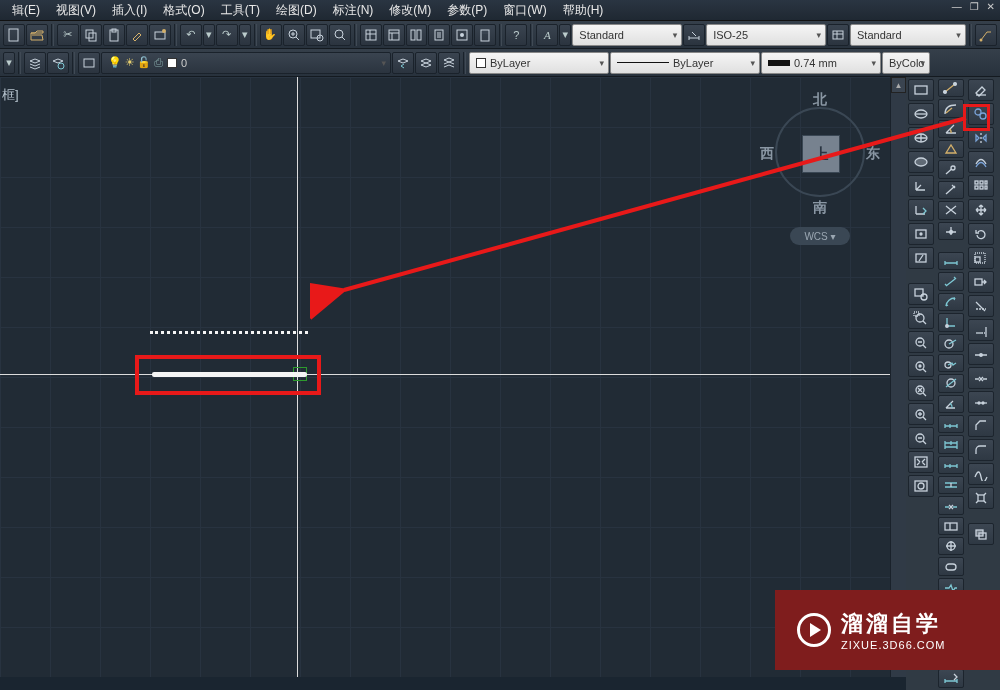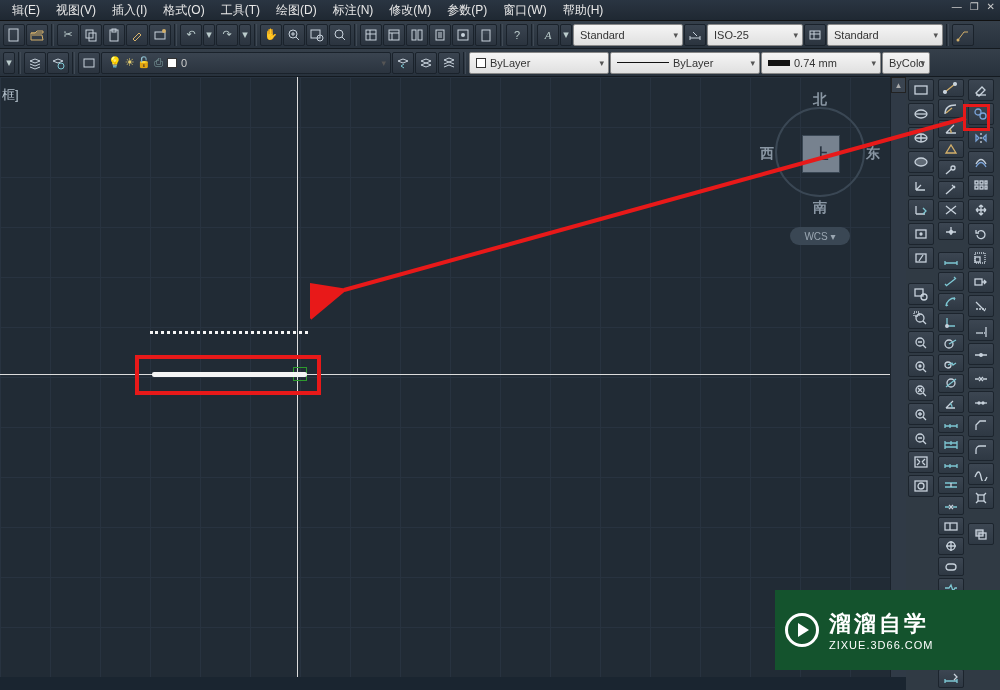--- a/index.html
+++ b/index.html
@@ -55,21 +55,21 @@
 .panel-col { width: 28px; display: flex; flex-direction: column; gap: 2px; }
 .panel-btn { width: 26px; height: 22px; background: linear-gradient(#3c4652, #2e3843); border: 1px solid #1c242d; border-radius: 2px; display: flex; align-items: center; justify-content: center; font-size: 11px; color: #c0cad4; }
 .panel-gap { height: 10px; }
 .panel-btn svg { stroke: #c8d2dc; stroke-width: 1.3; fill: none; }
 .panel-btn .fill { fill: #c8d2dc; }
 .panel-btn .yel { stroke: #d4b06a; }
 .panel-btn .cyan { stroke: #7ec8d4; }
 .panel-btn .blue { stroke: #7aa3d8; }
 
 
-.watermark { position: absolute; right: 0; bottom: 20px; width: 225px; height: 80px; background: #14532d; display: flex; align-items: center; gap: 10px; padding: 0 10px; }
+.watermark { position: absolute; right: 0; bottom: 20px; width: 225px; height: 80px; background: #7f1d1d; display: flex; align-items: center; gap: 10px; padding: 0 22px; }
 .watermark .play { width: 34px; height: 34px; border: 3px solid #fff; border-radius: 50%; display: flex; align-items: center; justify-content: center; }
 .watermark .play::before { content: ""; border-left: 11px solid #fff; border-top: 7px solid transparent; border-bottom: 7px solid transparent; margin-left: 3px; }
 .watermark .txt { color: #fff; }
 .watermark .big { font-size: 22px; font-weight: bold; letter-spacing: 3px; }
 .watermark .small { font-size: 11px; letter-spacing: 1px; }
 
 .layer-swatch { width: 10px; height: 10px; border: 1px solid #333; background: #fff; margin-right: 4px; }
 .lw-line { width: 52px; height: 1px; background: #111; display: inline-block; margin-right: 4px; }
 .lw-bar { width: 22px; height: 6px; background: #111; display: inline-block; margin-right: 4px; }
 </style>
@@ -200,21 +200,21 @@
   <div class="tb-btn" style="font-style:italic;font-family:serif;">A</div>
   <div class="tb-btn" style="width:12px">▾</div>
   <div class="tb-dropdown" style="width:110px">
       <span>Standard</span>
     </div>
   <div class="tb-btn">
       <svg width="14" height="14">
         <path d="M2 10h10M2 8v4M12 8v4M5 4l4 4" stroke="#c8d2dc" fill="none"></path>
       </svg>
     </div>
-  <div class="tb-dropdown" style="width:96px">
+  <div class="tb-dropdown" style="width:120px">
       <span>ISO-25</span>
     </div>
   <div class="tb-btn">
       <svg width="14" height="14">
         <rect x="2" y="3" width="10" height="8" stroke="#c8d2dc" fill="none"></rect>
         <path d="M2 6h10M6 3v8" stroke="#c8d2dc"></path>
       </svg>
     </div>
   <div class="tb-dropdown" style="width:116px">
       <span>Standard</span>

